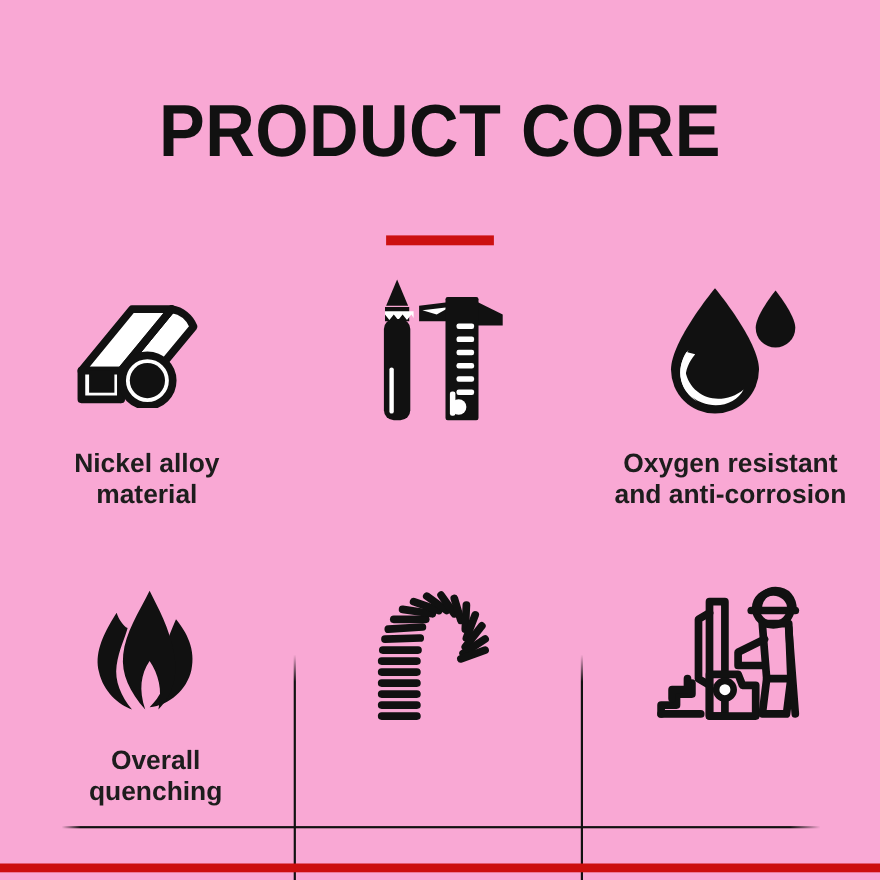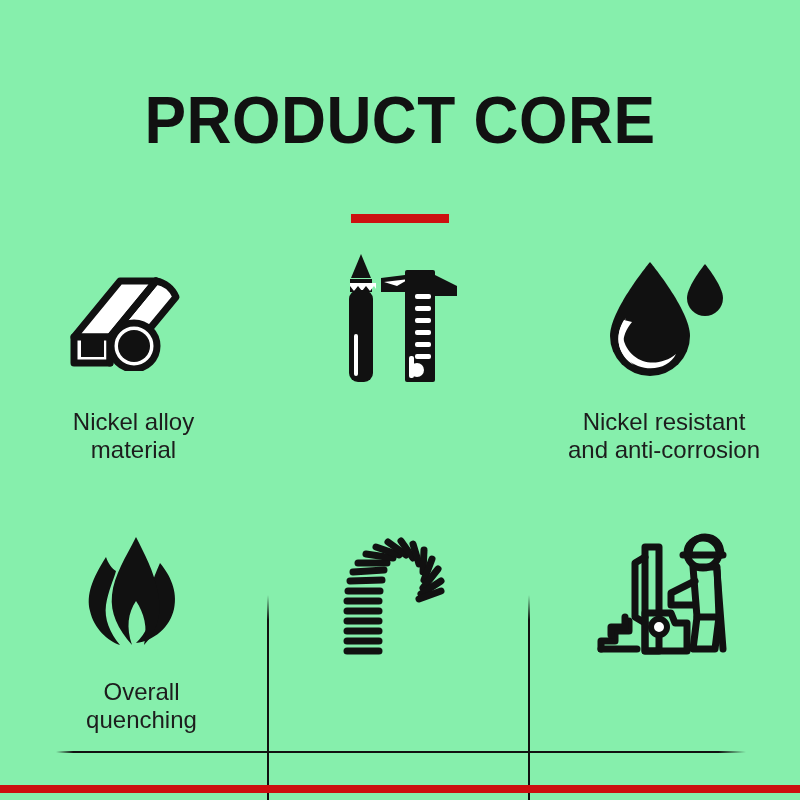--- a/index.html
+++ b/index.html
@@ -9,21 +9,21 @@
     background: #ffffff;
   }
   body {
     font-family: "Liberation Sans", sans-serif;
     -webkit-font-smoothing: antialiased;
   }
   #page {
     position: relative;
     width: 800px;
     height: 800px;
-    background: #86efac;
+    background: #f9a8d4;
     overflow: hidden;
   }
 
   
   .header {
     position: absolute;
     left: 0;
     top: 0;
     width: 800px;
     height: 240px;
@@ -84,21 +84,21 @@
   }
   .cell.row2 .cell-icon {
     height: 145px;
     margin-top: 10px;
   }
   .cell-icon svg {
     display: block;
   }
   .cell-label {
     font-family: "Liberation Sans", sans-serif;
-    font-weight: 400;
+    font-weight: 700;
     font-size: 24px;
     line-height: 1.18;
     color: #1d1d1d;
     text-align: center;
     padding: 0 6px;
     margin-top: 14px;
     white-space: pre-line;
   }
   .cell.row2 .cell-label {
     margin-top: 12px;
@@ -218,21 +218,21 @@
 
               <path d="M48 4 C48 4 8 52 8 78 A40 40 0 0 0 88 78 C88 52 48 4 48 4 Z"></path>
 
               <path d="M22 62 C12 78 16 98 32 107 C18 96 18 78 30 64 Z" fill="#ffffff"></path>
               <path d="M24 60 C10 78 16 100 36 108 C52 114 68 108 74 96 C62 106 44 108 32 98 C20 88 18 72 24 60 Z" fill="#ffffff"></path>
 
               <path d="M103 6 C103 6 85 28 85 40 A18 18 0 0 0 121 40 C121 28 103 6 103 6 Z"></path>
             </g>
           </svg>
         </div>
-        <div class="cell-label">Nickel resistant
+        <div class="cell-label">Oxygen resistant
 and anti-corrosion</div>
       </div>
 
       <div class="cell row2">
         <div class="cell-icon">
           <svg width="96" height="118" viewBox="0 0 96 118" aria-hidden="true">
             <g fill="#111111">
 
               <path d="M20 22 C6 44 0 60 4 76 C8 94 22 106 34 110 C24 98 18 84 20 70 C22 56 28 44 30 36 C26 34 22 28 20 22 Z"></path>
 

